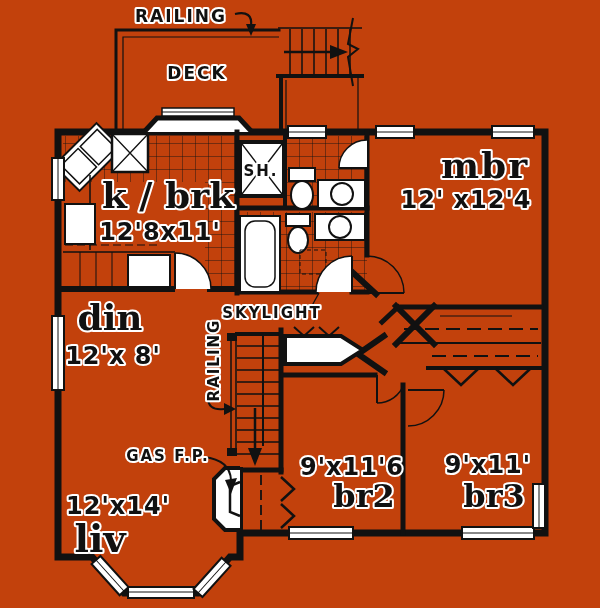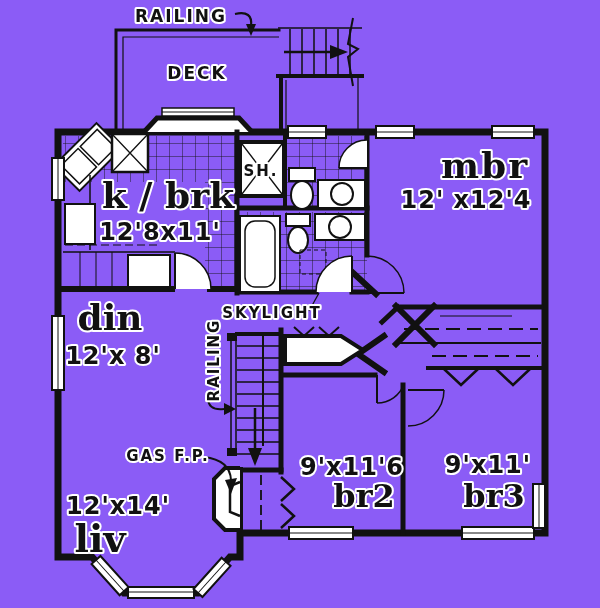--- a/index.html
+++ b/index.html
@@ -1,16 +1,16 @@
 <!DOCTYPE html>
 <html><head>
 <meta charset="utf-8">
 <style>
   html,body{margin:0;padding:0;background:#ffffff;}
-  .sheet{position:relative;width:600px;height:608px;background:#8b5cf6;overflow:hidden;}
+  .sheet{position:relative;width:600px;height:608px;background:#c2410c;overflow:hidden;}
   svg{position:absolute;left:0;top:0;width:600px;height:608px;}
   .wall{stroke:#111;fill:none;stroke-linecap:square;}
   .thin{stroke:#111;fill:none;}
   .fix{stroke:#111;fill:#fff;}
   .txt{fill:#111;paint-order:stroke;stroke:#fff;stroke-width:4px;stroke-linejoin:round;}
   .t-name{font-family:"DejaVu Serif",serif;font-weight:bold;}
   .t-small{font-family:"DejaVu Sans",sans-serif;font-weight:bold;letter-spacing:2px;}
   .t-dim{font-family:"DejaVu Sans",sans-serif;font-weight:bold;letter-spacing:1px;}
 </style>
 </head>

